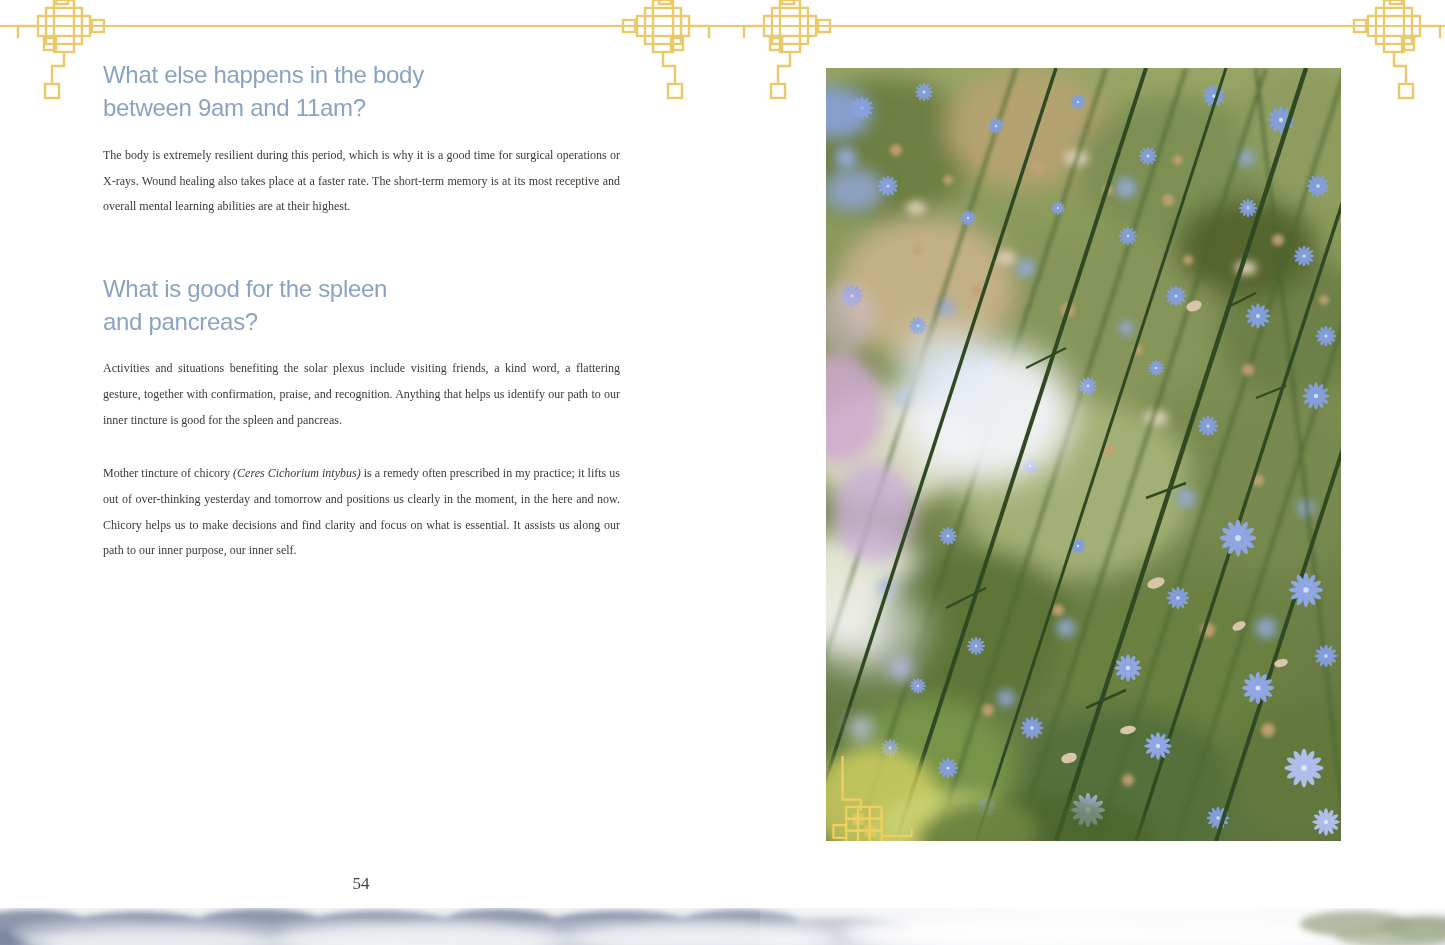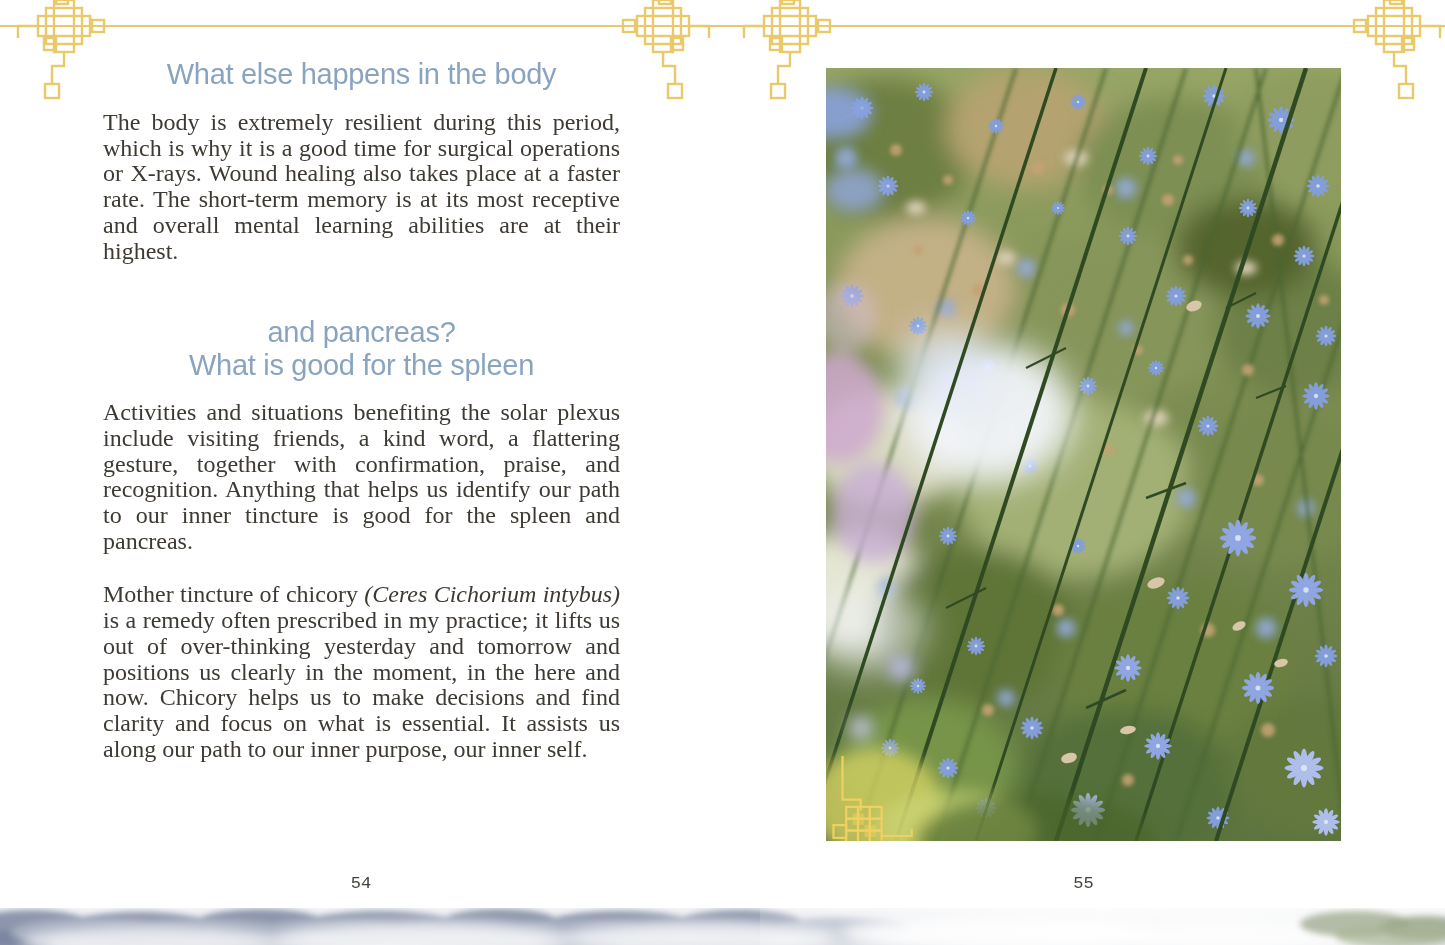--- a/index.html
+++ b/index.html
@@ -6,30 +6,30 @@
   .spread{position:relative;width:1445px;height:945px;background:#ffffff;overflow:hidden;
           font-family:"Liberation Serif",serif;}
   .gold-rule{position:absolute;left:0;top:25px;width:1445px;height:2px;
              background:var(--gold,#e8c96b);}
   .orn{position:absolute;top:-8px;color:var(--gold,#e8c96b);}
   .page{position:absolute;top:0;height:945px;}
   .page-left{left:0;width:722px;}
   .page-right{left:722px;width:723px;}
   .text-col{position:absolute;left:103px;top:58px;width:517px;}
   .heading{margin:0 0 19px 0;font-family:"Liberation Sans",sans-serif;font-weight:400;
-           font-size:29px;line-height:33px;letter-spacing:-0.3px;text-align:center;
+           font-size:24px;line-height:33px;letter-spacing:-0.3px;text-align:left;
            color:var(--heading-blue,#8aa4c0);}
   .heading span{display:block;}
   .heading.second{margin:52px 0 18px 0;}
-  .body-par{margin:0;font-size:24px;line-height:25.7px;text-align:justify;
+  .body-par{margin:0;font-size:12px;line-height:25.7px;text-align:justify;
             color:var(--body-text,#3e3a33);}
   .body-par.third{margin-top:28px;}
   .body-par em{}
   .page-num{position:absolute;top:874px;left:0;width:100%;text-align:center;
-            font-size:17px;color:#45423c;font-family:Liberation Mono, monospace;}
+            font-size:17px;color:#45423c;}
   .photo{position:absolute;left:104px;top:68px;width:515px;height:773px;margin:0;
          overflow:hidden;}
   .photo-art{position:absolute;left:0;top:0;width:515px;height:773px;display:block;}
   .photo-knot{position:absolute;left:2px;top:688px;color:#f0d060;}
   .footer-art{position:absolute;left:0;top:908px;width:1445px;height:37px;display:block;}
   .sprite{position:absolute;width:0;height:0;overflow:hidden;}
 </style>
 </head>
 <body>
 
@@ -87,25 +87,26 @@
       </g>
   </svg>
   <svg class="orn" style="left:1346px" width="100" height="112" viewBox="0 0 100 112">
     <use href="#knot"></use>
   </svg>
 
   <div class="page page-left">
     <div class="text-col">
       <h2 class="heading">
         <span>What else happens in the body</span>
+        <span>between 9am and 11am?</span>
       </h2>
       <p class="body-par">The body is extremely resilient during this period, which is why it is a good time for surgical operations or X-rays. Wound healing also takes place at a faster rate. The short-term memory is at its most receptive and overall mental learning abilities are at their highest.</p>
       <h2 class="heading second">
+        <span>What is good for the spleen</span>
         <span>and pancreas?</span>
-        <span>What is good for the spleen</span>
       </h2>
       <p class="body-par">Activities and situations benefiting the solar plexus include visiting friends, a kind word, a flattering gesture, together with confirmation, praise, and recognition. Anything that helps us identify our path to our inner tincture is good for the spleen and pancreas.</p>
       <p class="body-par third"><span>Mother tincture of chicory </span><em>(Ceres Cichorium intybus)</em><span> is a remedy often prescribed in my practice; it lifts us out of over-thinking yesterday and tomorrow and positions us clearly in the moment, in the here and now. Chicory helps us to make decisions and find clarity and focus on what is essential. It assists us along our path to our inner purpose, our inner self.</span></p>
     </div>
     <div class="page-num">54</div>
   </div>
 
   <div class="page page-right">
     <figure class="photo" aria-label="Meadow of blue chicory flowers on tall slender green stems">
       <svg class="photo-art" viewBox="0 0 515 773" preserveAspectRatio="none">
@@ -324,21 +325,20 @@
           <use href="#flower" transform="translate(35,660) scale(1.1)" style="color:#c4c4ea"></use>
           <ellipse cx="50" cy="735" rx="65" ry="55" fill="#d8d464" opacity="0.75"></ellipse>
           <ellipse cx="130" cy="762" rx="80" ry="40" fill="#cfd87a" opacity="0.6"></ellipse>
           <ellipse cx="210" cy="772" rx="120" ry="45" fill="#4a6428" opacity="0.6"></ellipse>
         </g>
       </svg>
       <svg class="photo-knot" width="100" height="100" viewBox="0 0 110 110">
         <use href="#photoknot"></use>
       </svg>
     </figure>
-    <div class="page-num">55</div>
   </div>
 
   <svg class="footer-art" viewBox="0 0 1445 37" preserveAspectRatio="none">
     <defs>
       <linearGradient id="skyGrad" x1="0" y1="0" x2="0" y2="1">
         <stop offset="0" stop-color="#f3f4f6"></stop>
           <stop offset="1" stop-color="#c3c8d4"></stop>
       </linearGradient>
       <linearGradient id="fogGrad" x1="0" y1="0" x2="1" y2="0">
         <stop offset="0" stop-color="#ffffff" stop-opacity="0.15"></stop>

